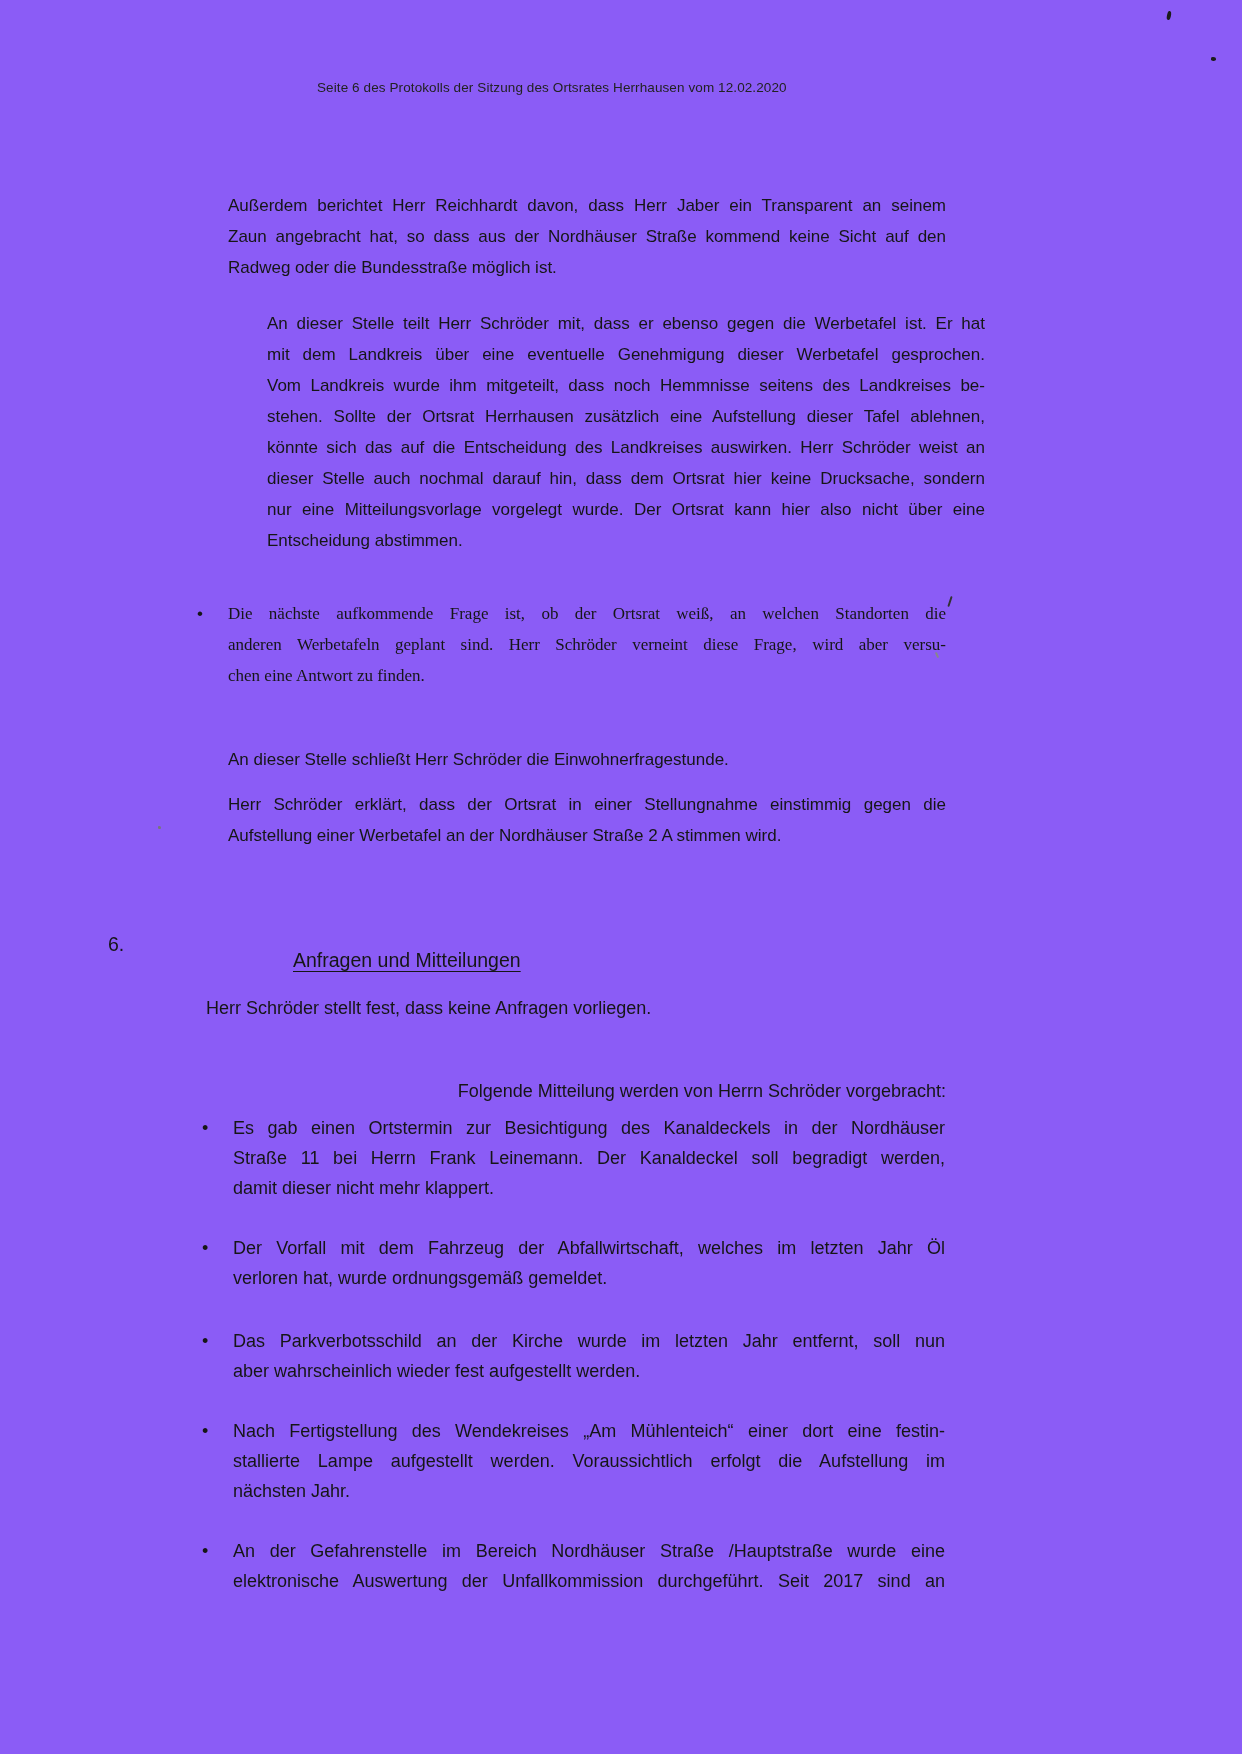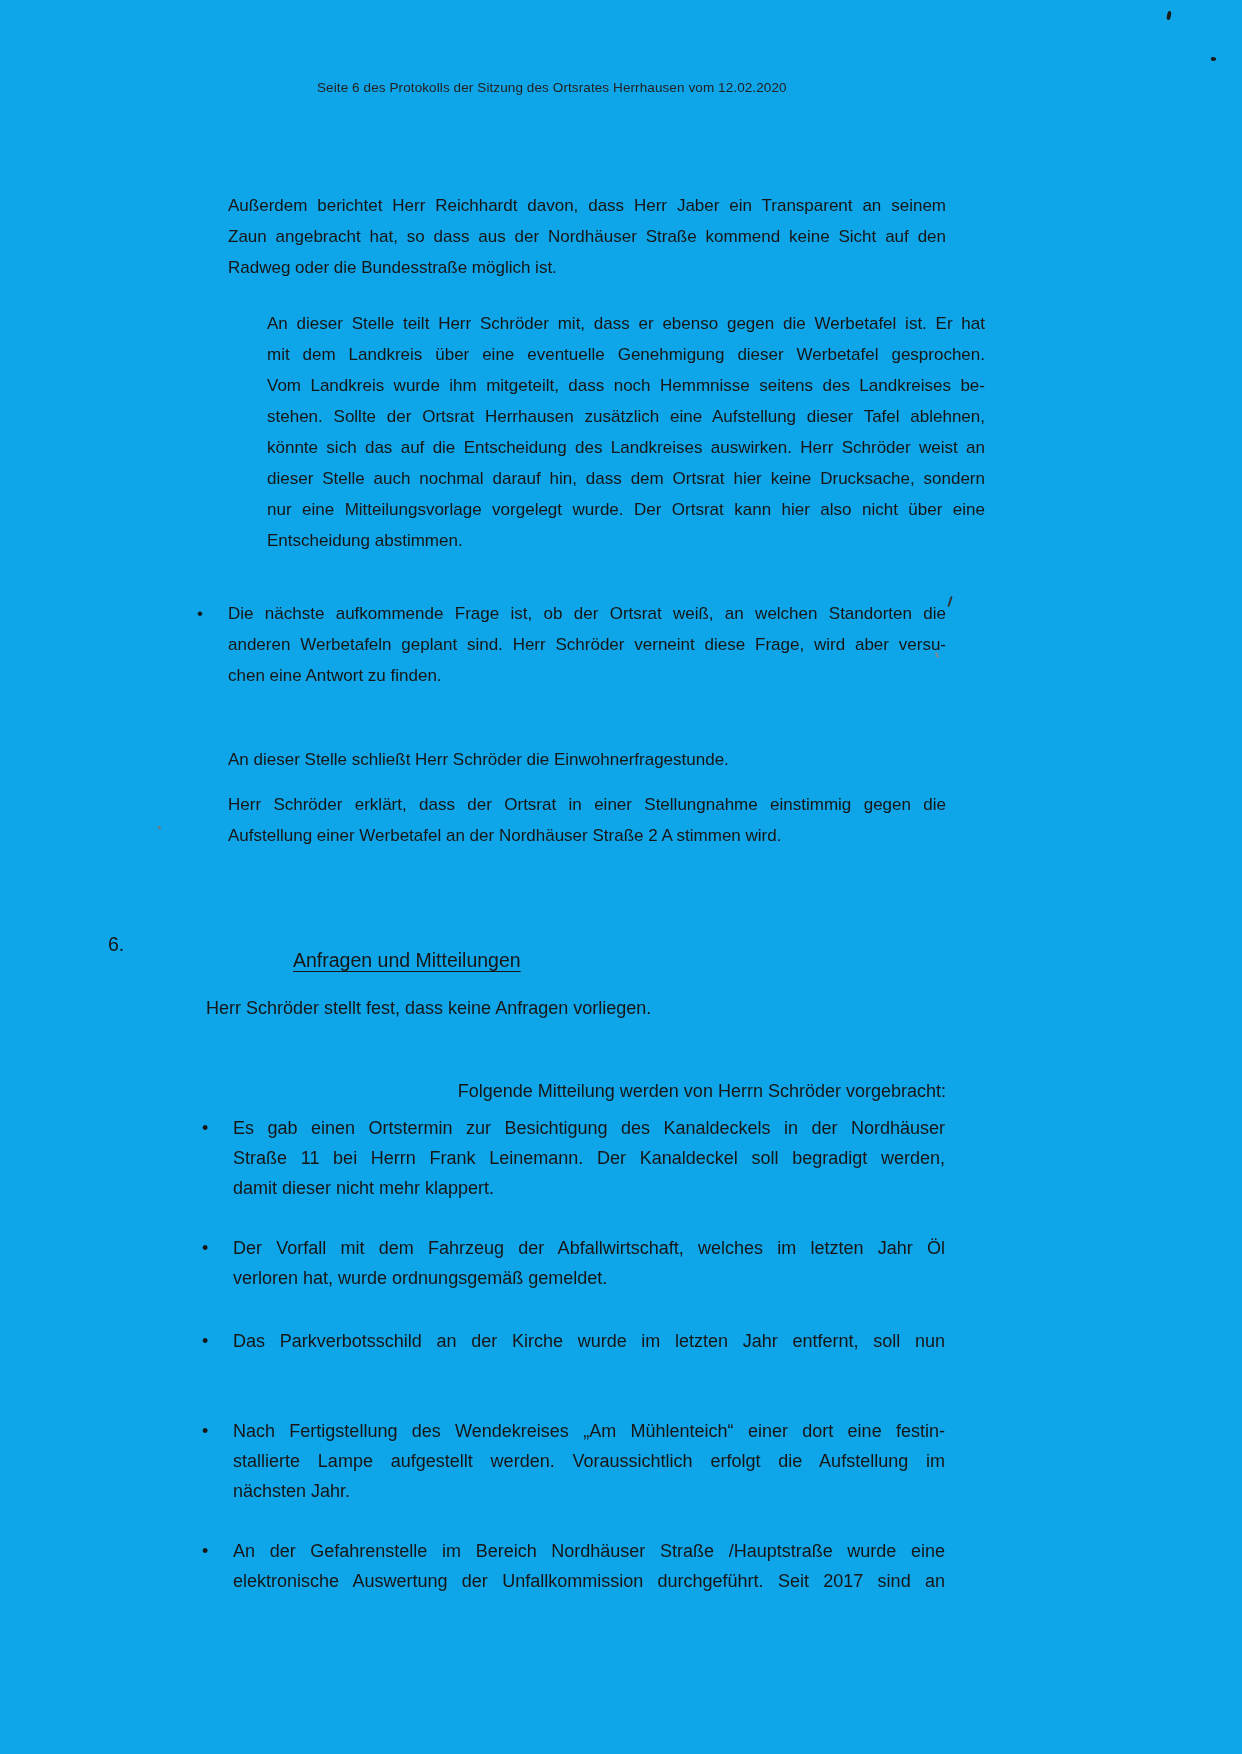--- a/index.html
+++ b/index.html
@@ -1,20 +1,20 @@
 <!DOCTYPE html>
 <html><head>
 <meta charset="utf-8">
 <style>
   html,body { margin:0; padding:0; background:#e8e8e8; }
   .page {
     position: relative;
     width: 1242px;
     height: 1754px;
-    background: #0ea5e9;
+    background: #8b5cf6;
     font-family: "Liberation Sans", sans-serif;
     color: #161616;
     overflow: hidden;
   }
   .abs { position: absolute; }
   .header {
     top: 80px; left: 317px;
     font-size: 13.5px;
     color: #222;
     letter-spacing: 0.1px;
@@ -25,21 +25,21 @@
     font-size: 17px; line-height: 31px;
   }
   .p1 { top: 190px; }
   .p2 { top: 308px; margin-left: 39px; }
   .p3 { top: 744px; }
   .p4 { top: 789px; }
   
   .bullet-row { display: flex; align-items: flex-start; }
   .b1 { top: 598px; left: 197px; width: 749px; font-size: 17px; line-height: 31px; }
   .b1 .bullet-glyph { width: 31px; }
-  .b1 .btext { width: 718px; }
+  .b1 .btext { width: 718px; font-family: Liberation Serif, serif; }
   
   .sec-num  { top: 933px; left: 108px; font-size: 19.5px; }
   .sec-title{ top: 933px; left: 293px; font-size: 19.5px; text-decoration: underline; text-underline-offset: 4px; margin-top: 16px; }
   .lower-block {
     left: 166px; width: 780px;
     font-size: 18px; line-height: 30px;
   }
   .p5 { top: 993px; margin-left: 40px; }
   .p6 { top: 1076px; text-align: right; }
   .lb { left: 202px; width: 744px; font-size: 18px; line-height: 30px; }
@@ -133,20 +133,21 @@
     <div class="btext">
         <div class="jl">Der Vorfall mit dem Fahrzeug der Abfallwirtschaft, welches im letzten Jahr Öl</div>
         <div>verloren hat, wurde ordnungsgemäß gemeldet.</div>
       </div>
   </div>
 
   <div class="abs bullet-row lb bc">
     <span class="bullet-glyph">•</span>
     <div class="btext">
         <div class="jl">Das Parkverbotsschild an der Kirche wurde im letzten Jahr entfernt, soll nun</div>
+        <div>aber wahrscheinlich wieder fest aufgestellt werden.</div>
       </div>
   </div>
 
   <div class="abs bullet-row lb bd">
     <span class="bullet-glyph">•</span>
     <div class="btext">
         <div class="jl">Nach Fertigstellung des Wendekreises „Am Mühlenteich“ einer dort eine festin-</div>
         <div class="jl">stallierte Lampe aufgestellt werden. Voraussichtlich erfolgt die Aufstellung im</div>
         <div>nächsten Jahr.</div>
       </div>

